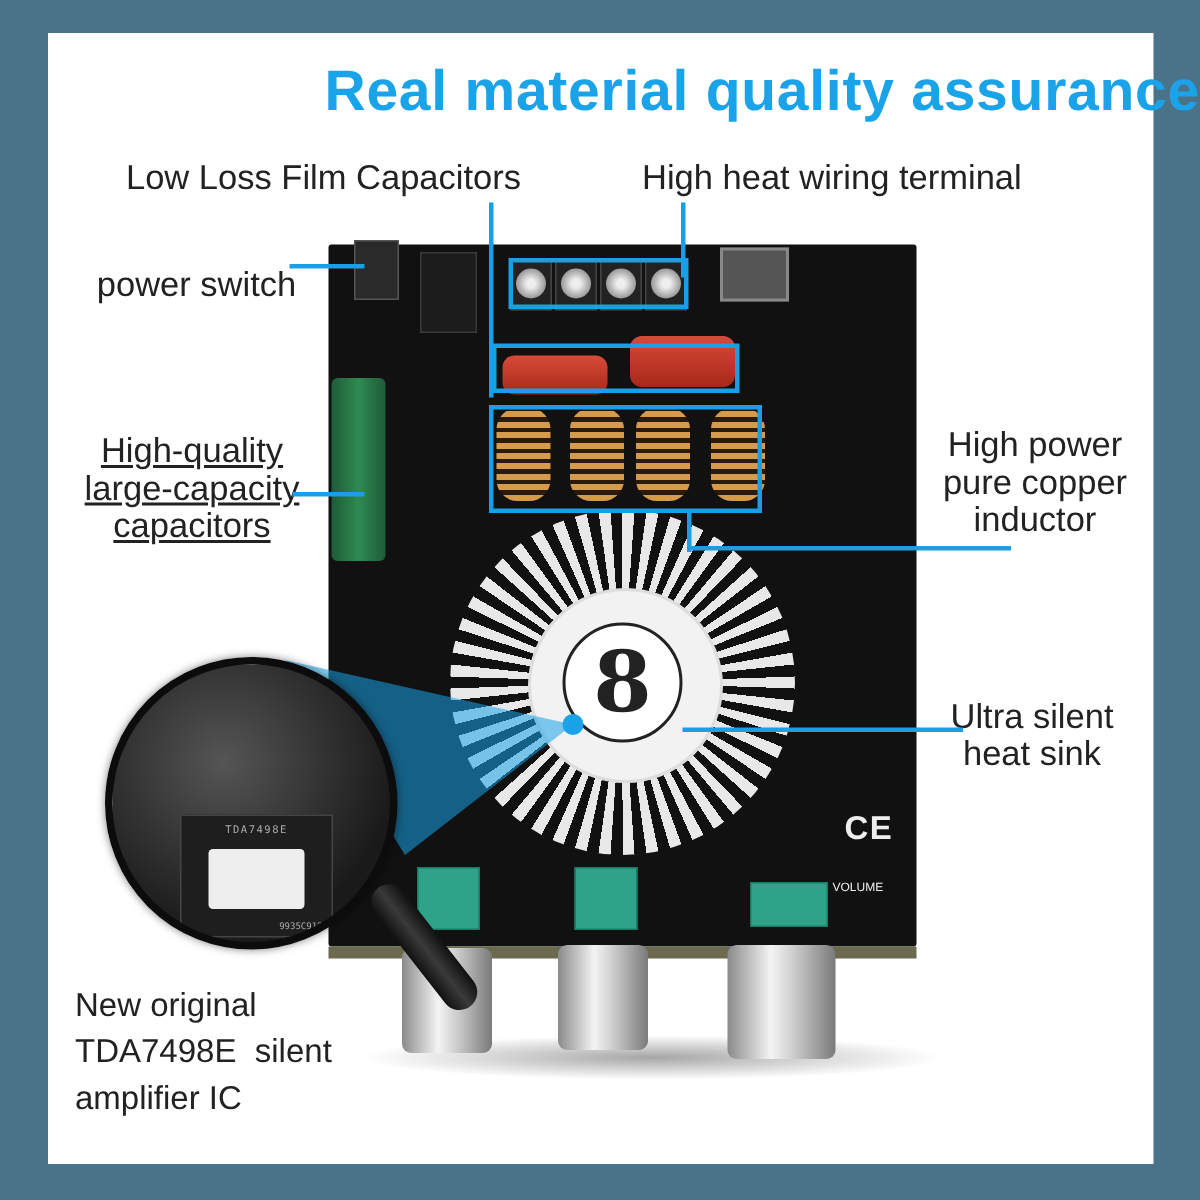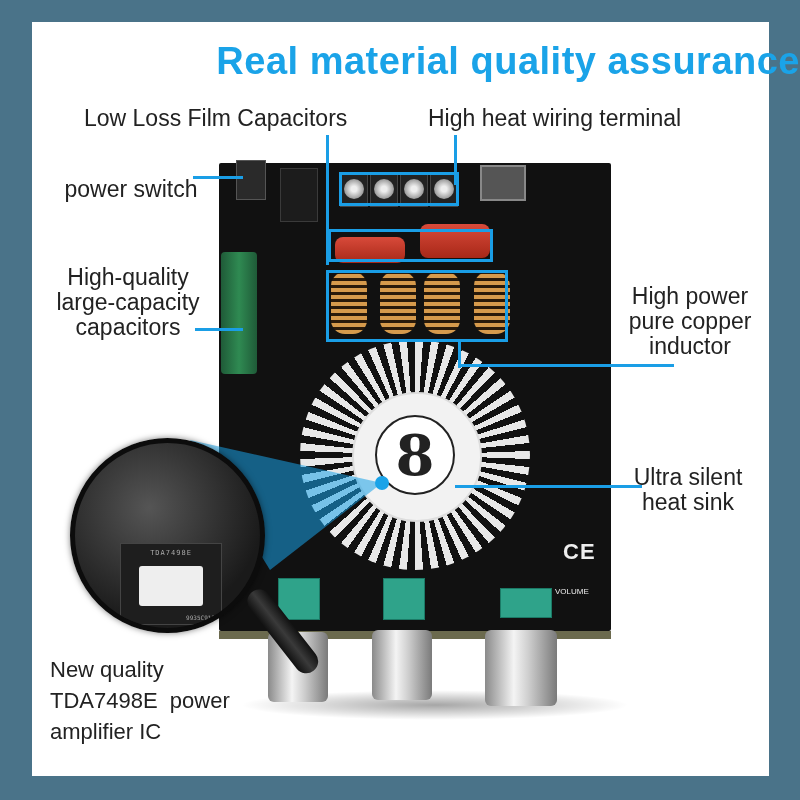--- a/index.html
+++ b/index.html
@@ -42,39 +42,39 @@
 <div class="panel"></div>
 
 <div class="title">Real material quality assurance</div>
 
 <div class="label" style="left:84px;top:106px;">Low Loss Film Capacitors</div>
 <div class="label" style="left:428px;top:106px;">High heat wiring terminal</div>
 
 <div class="label" style="left:48px;top:177px;width:166px;">
   <div>power switch</div>
 </div>
-<div class="label" style="left:40px;top:265px;width:176px;">
+<div class="label" style="left:40px;top:288px;width:176px;text-decoration:underline;">
   <div>High-quality</div>
   <div>large-capacity</div>
   <div>capacitors</div>
 </div>
 
 <div class="label" style="left:612px;top:284px;width:156px;">
   <div>High power</div>
   <div>pure copper</div>
   <div>inductor</div>
 </div>
 <div class="label" style="left:610px;top:465px;width:156px;">
   <div>Ultra silent</div>
   <div>heat sink</div>
 </div>
 
 <div class="label" style="left:50px;top:654px;text-align:left;font-size:22px;line-height:31px;">
-  <div>New quality</div>
-  <div style="white-space:pre;">TDA7498E  power</div>
+  <div>New original</div>
+  <div style="white-space:pre;">TDA7498E  silent</div>
   <div>amplifier IC</div>
 </div>
 
 <div class="board">
   <div class="edge"></div>
 </div>
 <div class="switch"></div>
 <div class="jack"></div>
 <div class="usb"></div>
 

